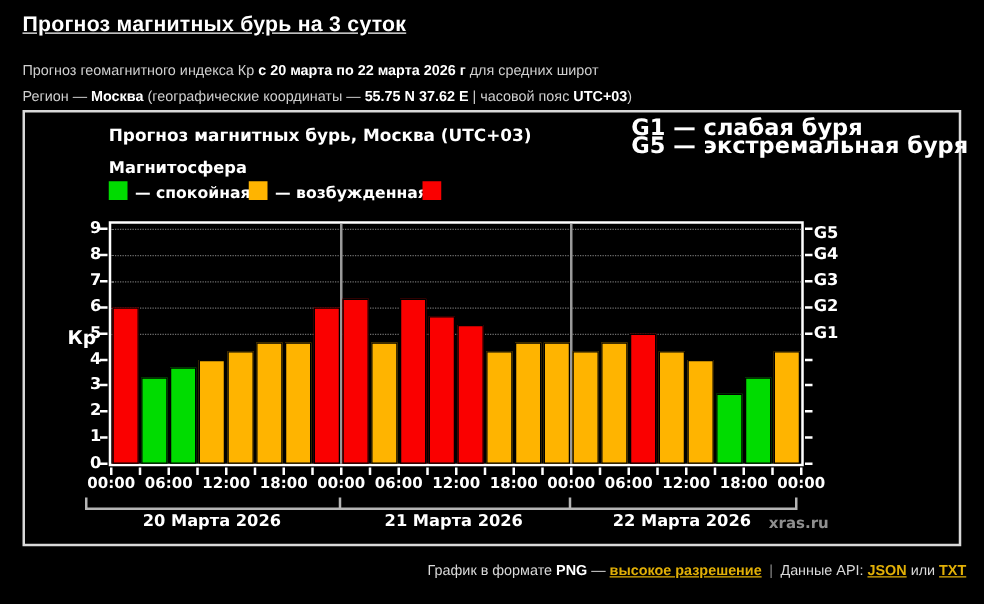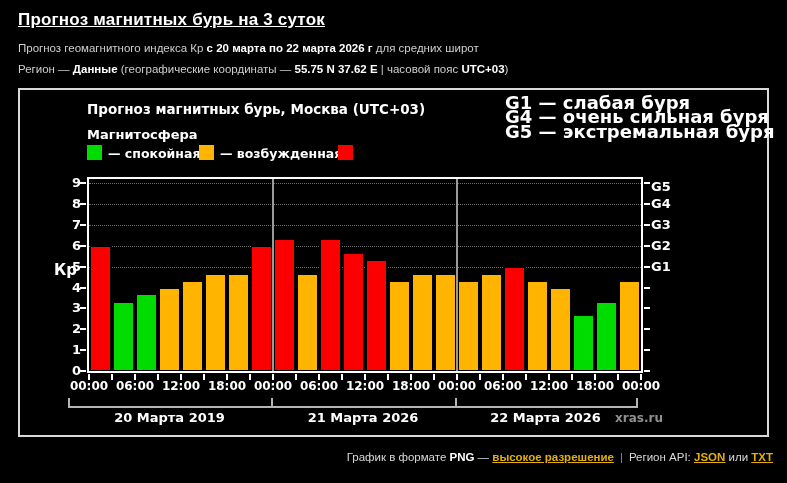--- a/index.html
+++ b/index.html
@@ -2,21 +2,21 @@
 <html><head>
 <meta charset="utf-8">
 <style>
   html,body{margin:0;padding:0;background:#000;}
   body{width:787px;height:483px;position:relative;overflow:hidden;
        font-family:"Liberation Sans",sans-serif;-webkit-font-smoothing:antialiased;}
   .abs{position:absolute;}
   
   .page-title{left:18px;top:10px;font-size:17px;font-weight:bold;color:#fff;
               text-decoration:underline;letter-spacing:.2px;}
-  .sub{left:18px;font-size:11.5px;color:#cfcfcf;}
+  .sub{left:18px;font-size:11.5px;color:#cfcfcf;margin-top:9px;}
   .sub b{color:#fff;}
   
   .panel{left:18px;top:88px;width:747px;height:345px;border:2px solid #d9d9d9;
          background:#000;}
   .panel *{font-family:"DejaVu Sans","Liberation Sans",sans-serif;}
   .chart-title{left:67px;top:11px;font-size:13.5px;font-weight:bold;color:#fff;}
   .mag-title{left:67px;top:37px;font-size:13px;font-weight:bold;color:#fff;}
   .legend-swatch{width:15px;height:15px;top:55px;}
   .legend-label{top:56px;font-size:12.5px;font-weight:bold;color:#fff;white-space:nowrap;}
   .g-legend{left:462px;top:6px;font-size:18px;font-weight:bold;color:#fff;line-height:14.4px;white-space:nowrap;margin-left:23px;}
@@ -48,36 +48,35 @@
   .flink{color:#e2b007;font-weight:bold;text-decoration:underline;cursor:pointer;}
 </style>
 </head>
 <body>
 
 <div class="abs page-title">Прогноз магнитных бурь на 3 суток</div>
 <div class="abs sub" style="top:42px;">
   <span>Прогноз геомагнитного индекса Кр </span><b>с 20 марта по 22 марта 2026 г</b><span> для средних широт</span>
 </div>
 <div class="abs sub" style="top:63px;">
-  <span>Регион — </span><b>Данные</b><span> (географические координаты — </span><b>55.75 N 37.62 E</b><span> | часовой пояс </span><b>UTC+03</b><span>)</span>
+  <span>Регион — </span><b>Москва</b><span> (географические координаты — </span><b>55.75 N 37.62 E</b><span> | часовой пояс </span><b>UTC+03</b><span>)</span>
 </div>
 
 <div class="abs panel">
   <div class="abs chart-title">Прогноз магнитных бурь, Москва (UTC+03)</div>
   <div class="abs mag-title">Магнитосфера</div>
 
   <div class="abs legend-swatch" style="left: 67px; background: rgb(0, 220, 0);"></div>
   <div class="abs legend-label" style="left:88px;">— спокойная</div>
   <div class="abs legend-swatch" style="left: 179px; background: rgb(255, 180, 0);"></div>
   <div class="abs legend-label" style="left:200px;">— возбужденная</div>
   <div class="abs legend-swatch" style="left: 318px; background: rgb(250, 0, 0);"></div>
 
   <div class="abs g-legend">
     <div>G1 — слабая буря</div>
-    <div>G4 — очень сильная буря</div>
     <div>G5 — экстремальная буря</div>
   </div>
 
   <div class="abs kp-label">Кр</div>
 
   <div class="abs plot-frame" id="plot">
       <div class="gridline" style="bottom: 103.348px; position: absolute;"></div>
       <div class="gridline" style="bottom: 124.217px; position: absolute;"></div>
       <div class="gridline" style="bottom: 145.087px; position: absolute;"></div>
       <div class="gridline" style="bottom: 165.957px; position: absolute;"></div>
@@ -182,23 +181,23 @@
       <div class="abs x-time" style="left: 437px; position: absolute;">00:00</div>
       <div class="abs x-time" style="left: 483px; position: absolute;">06:00</div>
       <div class="abs x-time" style="left: 529px; position: absolute;">12:00</div>
       <div class="abs x-time" style="left: 575px; position: absolute;">18:00</div>
       <div class="abs x-time" style="left: 621px; position: absolute;">00:00</div>
       <div class="abs brk-line" style="left: 48px; width: 568px; position: absolute;"></div>
       <div class="abs brk-tick" style="left: 48px; position: absolute;"></div>
       <div class="abs brk-tick" style="left: 251px; position: absolute;"></div>
       <div class="abs brk-tick" style="left: 435px; position: absolute;"></div>
       <div class="abs brk-tick" style="left: 616px; position: absolute;"></div>
-      <div class="abs day-date" style="left: 149.5px; position: absolute;">20 Марта 2019</div>
+      <div class="abs day-date" style="left: 149.5px; position: absolute;">20 Марта 2026</div>
       <div class="abs day-date" style="left: 343px; position: absolute;">21 Марта 2026</div>
       <div class="abs day-date" style="left: 525.5px; position: absolute;">22 Марта 2026</div>
     </div>
 
   <div class="abs watermark">xras.ru</div>
 </div>
 
 <div class="abs footer">
-  <span>График в формате </span><b>PNG</b><span> — </span><span class="flink">высокое разрешение</span><span class="sep">|</span><span>Регион API: </span><span class="flink">JSON</span><span> или </span><span class="flink">TXT</span>
+  <span>График в формате </span><b>PNG</b><span> — </span><span class="flink">высокое разрешение</span><span class="sep">|</span><span>Данные API: </span><span class="flink">JSON</span><span> или </span><span class="flink">TXT</span>
 </div>
 
 </body></html>

